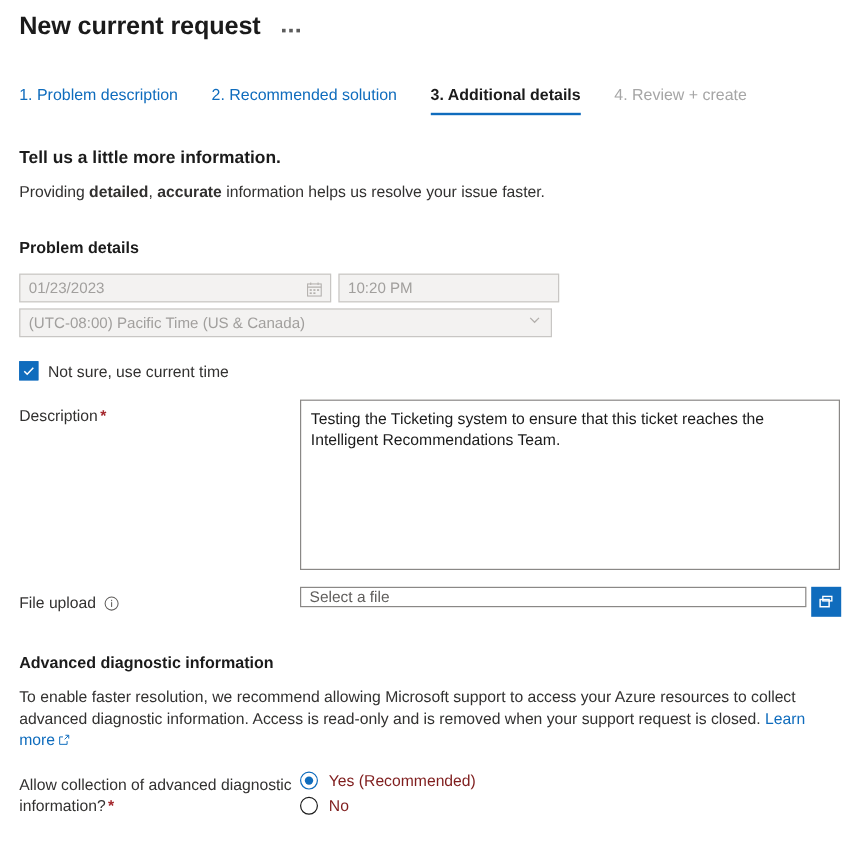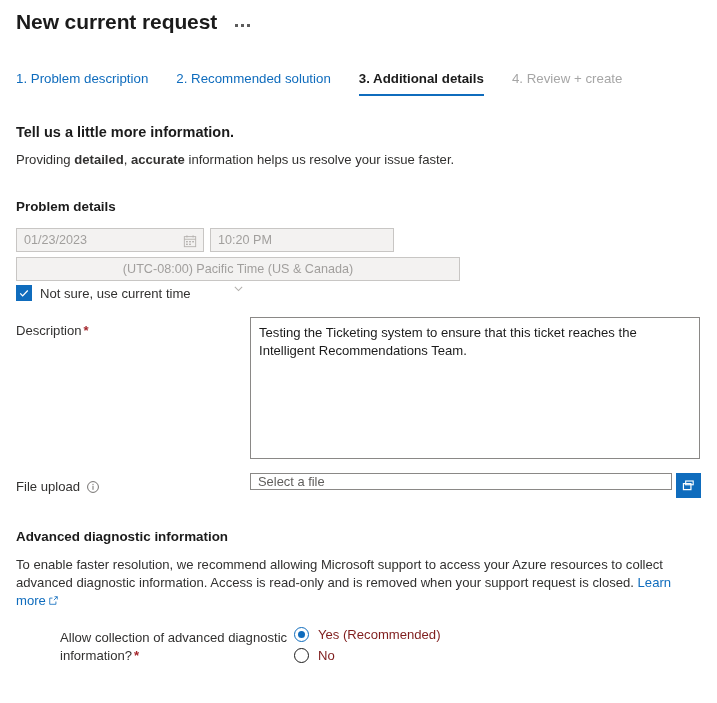--- a/index.html
+++ b/index.html
@@ -137,33 +137,33 @@
     background: #f3f2f1;
     color: #a19f9d;
     font-size: 12.6px;
     font-family: "Liberation Sans", sans-serif;
     padding: 0 7px;
     display: flex;
     align-items: center;
     position: relative;
     line-height: 22px;
   }
-  .txt.date { width: 188px; }
+  .txt.date { width: 260px; }
   .txt.time { width: 184px; }
-  .txt.tz { width: 444px; margin-top: 5px; justify-content: space-between; flex-direction: column; }
+  .txt.tz { width: 444px; margin-top: 5px; justify-content: space-between; }
 
   .cal-icon { position: absolute; right: 6px; top: 4px; }
   .chev { color: #a19f9d; }
 
   
   .cbrow {
     display: flex;
     align-items: center;
     gap: 8px;
-    margin-top: 4px;
+    margin-top: 20px;
     cursor: pointer;
   }
   .cbox {
     width: 16px; height: 16px;
     background: #0f6cbd;
     border: 1px solid #0f6cbd;
     display: flex; align-items: center; justify-content: center;
     flex: 0 0 16px;
   }
   .cbox svg { display: block; }
@@ -222,21 +222,21 @@
     max-width: 672px;
   }
   .link {
     color: #0f6cbd;
     text-decoration: none;
     cursor: pointer;
   }
   .ext-icon { display: inline-block; vertical-align: -1px; margin-left: 2px; }
 
   
-  .radio-row { margin-top: 16px; margin-left: 44px; }
+  .radio-row { margin-top: 16px; }
   .radio-row .label { padding-top: 2px; }
   .radio {
     display: flex;
     align-items: center;
     gap: 9px;
     cursor: pointer;
     margin-bottom: 6px;
   }
   .rdot {
     width: 15px; height: 15px;

